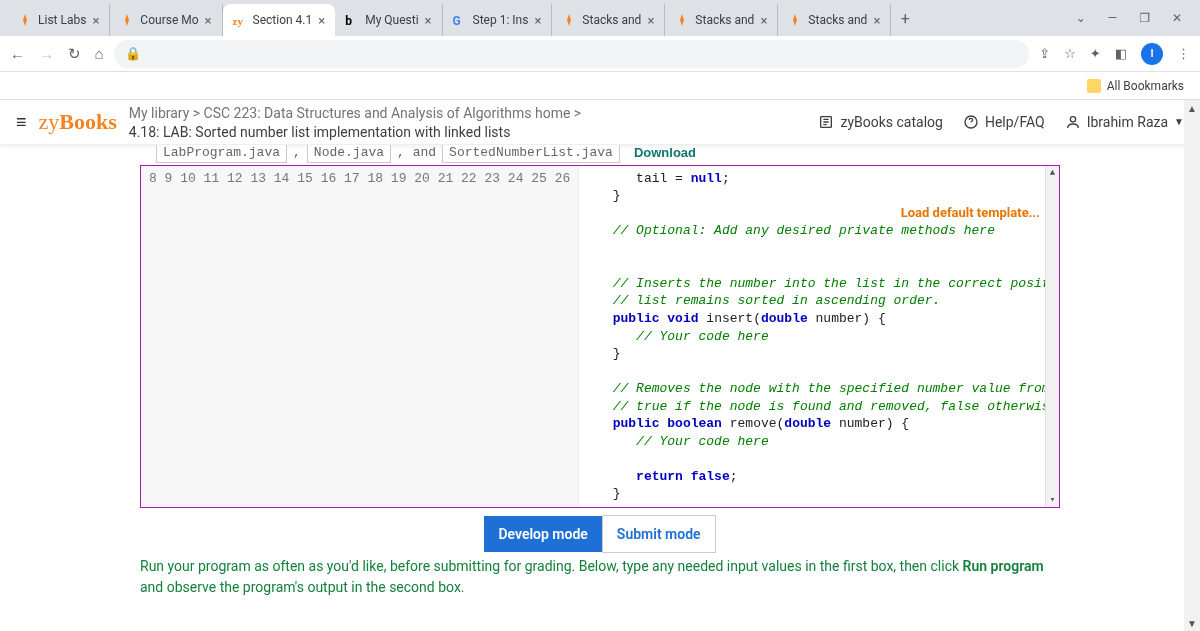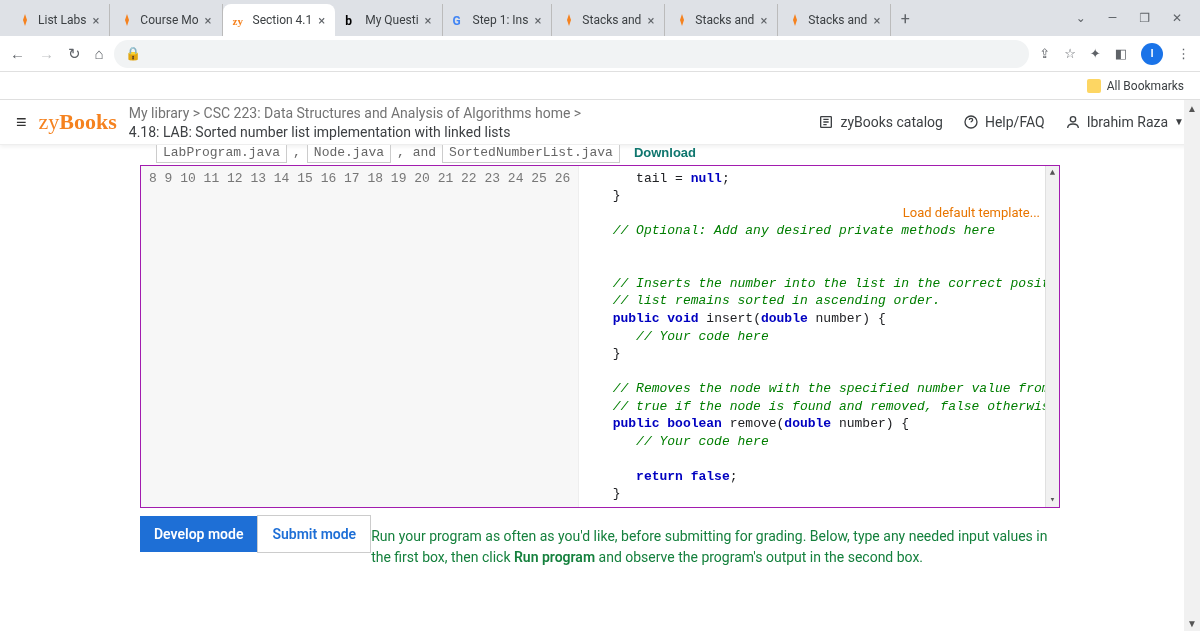--- a/index.html
+++ b/index.html
@@ -32,30 +32,30 @@
 .zy-right .item { display: flex; align-items: center; gap: 6px; }
 .zy-right svg { width: 16px; height: 16px; }
 .content { padding: 0 140px 20px 140px; position: relative; height: calc(631px - 36px - 36px - 28px - 50px); overflow: hidden; }
 .filebar { display: flex; align-items: center; gap: 6px; padding: 0 16px; font-family: "Courier New", monospace; font-size: 13px; color: #666; position: relative; top:-2px;}
 .filebar .box { border: 1px solid #ccc; padding: 2px 6px; background:#fff; border-top:none;}
 .download { color: #0f766e; font-weight: 600; margin-left: 8px; font-family: -apple-system, Arial, sans-serif;}
 .curfile { text-align: center; margin: 28px 0 10px; font-size: 14px; }
 .curfile .label { color: #333; }
 .curfile .fname { color: #e87500; font-weight: 600; }
 .curfile .caret { color: #e87500; font-size: 10px; margin-left: 4px; }
-.loadtpl { position: absolute; right: 160px; top: 60px; color: #e87500; font-weight: 400; font-size: 13px; }
+.loadtpl { position: absolute; right: 160px; top: 60px; color: #e87500; font-weight: 700; font-size: 13px; }
 .editor { border: 1px solid #a21caf; display: flex; font-family: "Courier New", monospace; font-size: 13px; line-height: 1.35; position: relative;}
 .gutter { background: #f7f7f7; color: #777; text-align: right; padding: 4px 8px; border-right: 1px solid #eee; user-select: none; }
 .code { padding: 4px 10px; white-space: pre; flex: 1; overflow: hidden; }
 .kw { color: #0000c0; font-weight: bold; }
 .cm { color: #007e00; font-style: italic; }
 .editor-scroll{ position:absolute; right:0; top:0; bottom:0; width:14px; background:#f1f1f1; border-left:1px solid #e0e0e0;}
 .editor-scroll .up{position:absolute;top:0;left:0;right:0;height:14px;display:flex;align-items:center;justify-content:center;font-size:9px;color:#555;}
 .editor-scroll .dn{position:absolute;bottom:0;left:0;right:0;height:14px;display:flex;align-items:center;justify-content:center;font-size:9px;color:#555;}
-.modes { display: flex; align-items: flex-start; margin-top: 18px; }
+.modes { display: flex; align-items: center; gap: 14px; margin-top: 18px; flex-direction: column; }
 .mode-btn { padding: 10px 14px; font-size: 14px; font-weight: 600; border: 1px solid #ccc; cursor: pointer; }
 .mode-btn.dev { background: #1e6fd6; color: #fff; border: none; }
 .mode-btn.sub { background: #fff; color: #1e6fd6; }
 .mode-text { font-size: 14px; color: #15803d; line-height: 1.5; flex: 1; }
 .mode-text b { font-weight: 600; }
 .page-scroll{position:absolute; right:0; top:100px; bottom:0; width:16px; background:#f1f1f1;}
 .page-scroll .up{position:absolute;top:0;left:0;right:0;height:16px;display:flex;align-items:center;justify-content:center;font-size:10px;color:#555;}
 .page-scroll .dn{position:absolute;bottom:0;left:0;right:0;height:16px;display:flex;align-items:center;justify-content:center;font-size:10px;color:#555;}
 </style>
 </head>

